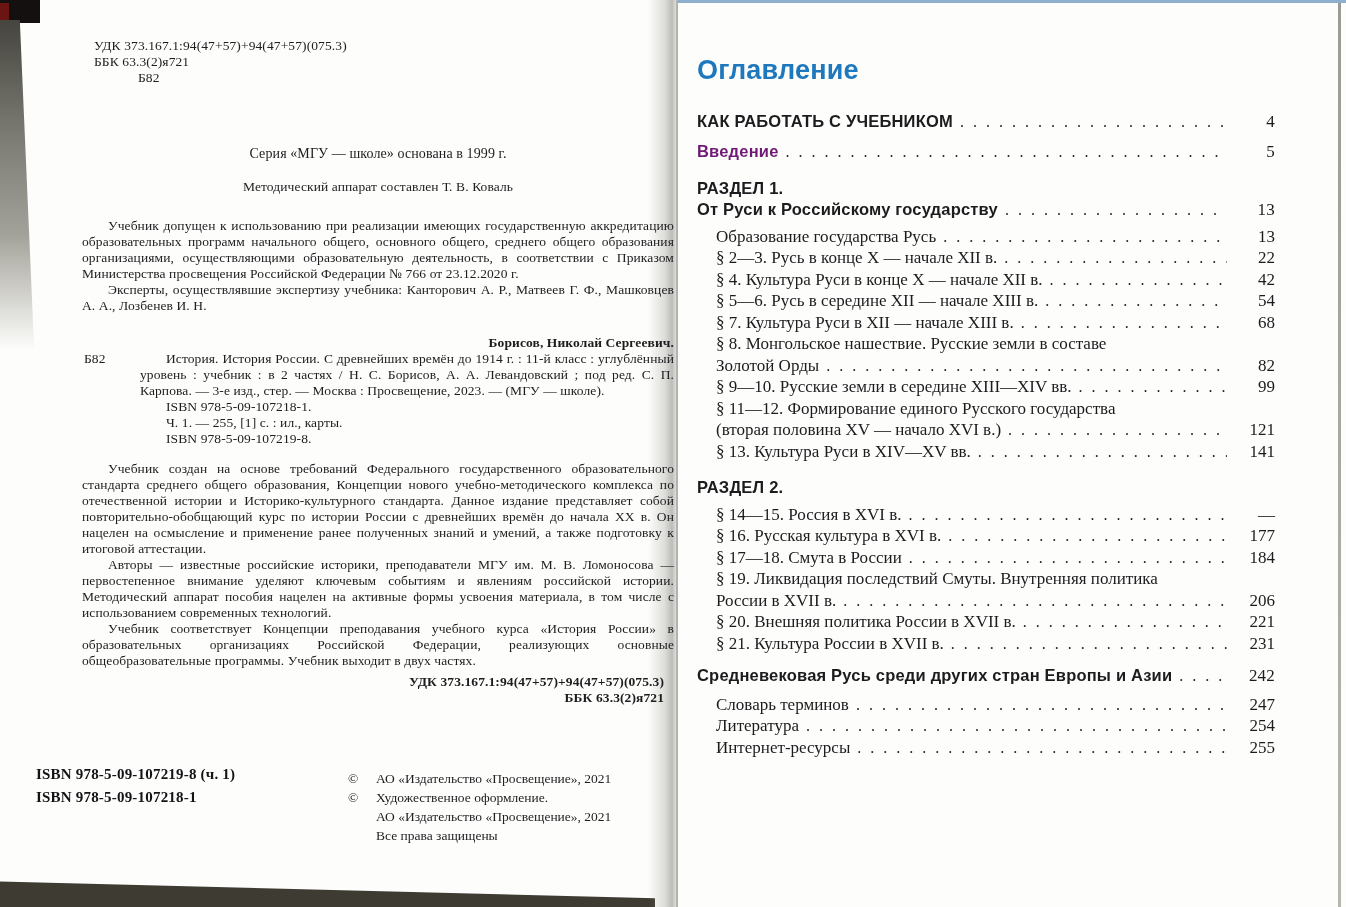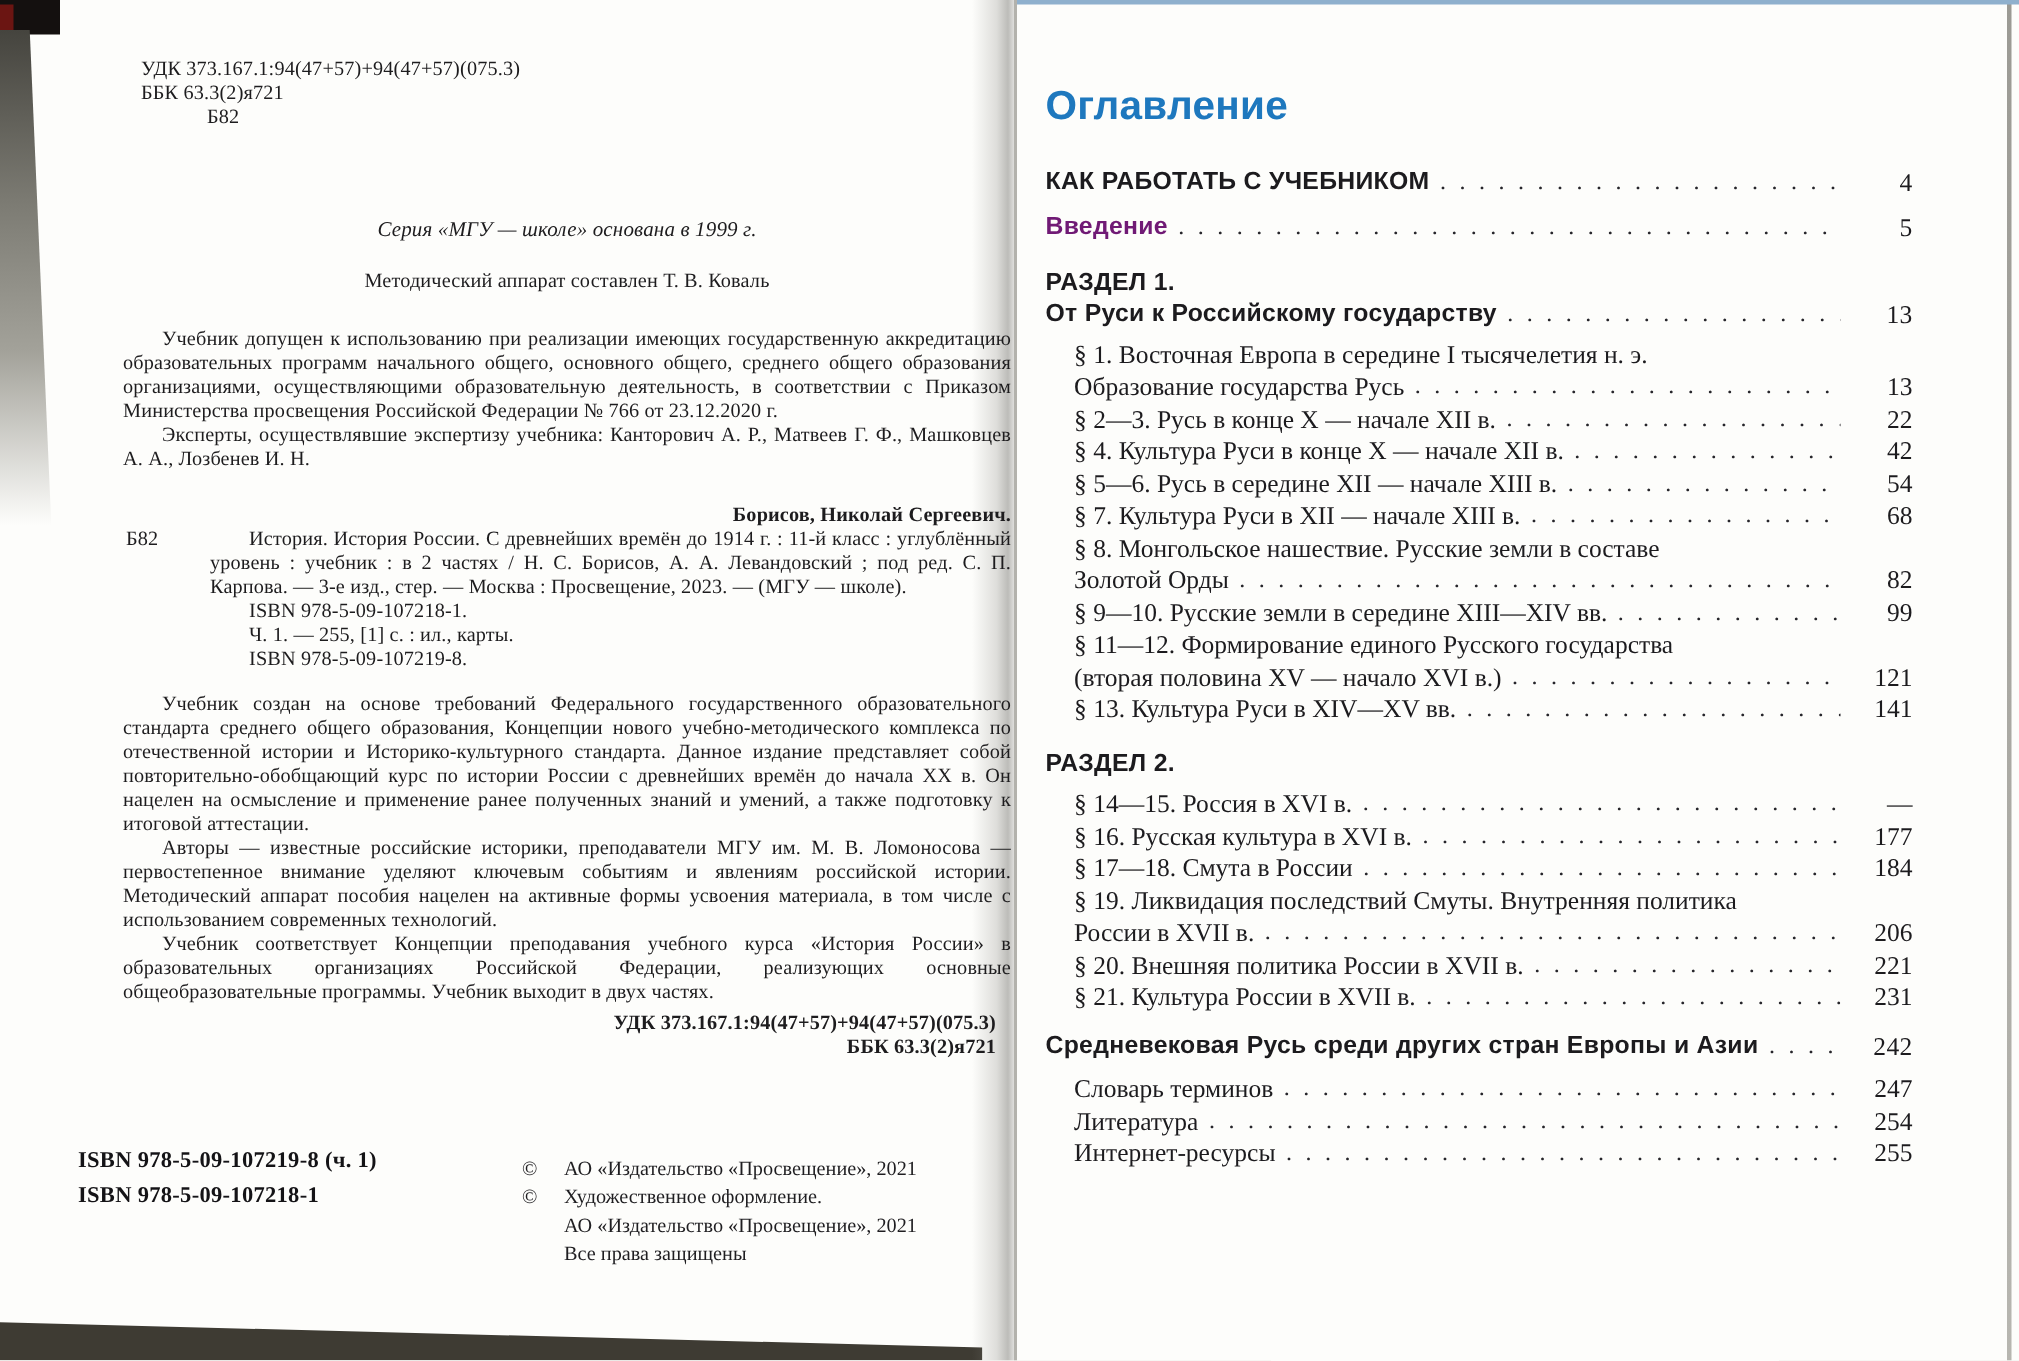--- a/index.html
+++ b/index.html
@@ -30,33 +30,33 @@
   .far-edge{position:absolute;left:1338px;top:0;width:3px;height:907px;background:linear-gradient(to bottom,#9b9a94,#b7b6b0);}
   .blue-topline{position:absolute;left:678px;top:0;width:668px;height:3px;background:#8fb0cd;}
 
   
   .imprint{
     position:absolute;left:82px;top:38px;width:592px;
     font-size:13.5px;line-height:16px;color:#1d1c1e;letter-spacing:.1px;
   }
   .udk-top{margin-left:12px;}
   .udk-b82{margin-left:44px;}
-  .series{margin-top:60px;text-align:center;font-style:italic;font-size:14px;}
+  .series{margin-top:60px;text-align:center;font-size:14px;}
   .method{margin-top:17px;text-align:center;}
   .flow1{margin-top:23px;}
   .p{margin:0;text-align:justify;text-indent:26px;}
   .bib{position:relative;margin-top:21px;padding-left:58px;}
   .bib-code{position:absolute;left:2px;top:16px;}
   .bib-author{font-weight:bold;text-align:right;}
   .bib-line{text-indent:26px;}
   .flow2{margin-top:14px;}
   .flow2 .p{margin:0;}
   .udk-bottom{margin-top:5px;text-align:right;padding-right:10px;font-weight:bold;}
   .isbn-block{
-    position:absolute;left:52px;top:763px;
+    position:absolute;left:36px;top:763px;
     font-weight:bold;font-size:15px;line-height:23px;color:#141316;letter-spacing:.2px;
   }
   .cr-block{position:absolute;left:348px;top:769px;font-size:13.5px;line-height:19px;color:#1f1e21;}
   .cr-row{display:flex;}
   .cr-sym{width:28px;flex:0 0 28px;}
 
   
   .toc-wrap{position:absolute;left:697px;top:55px;width:578px;color:#1c1b1e;}
   .toc-title{margin:0;font-family:"Liberation Sans",sans-serif;font-weight:bold;font-size:27px;letter-spacing:.2px;}
   .toc-list{margin-top:25px;}
@@ -169,21 +169,20 @@
         </div>
         <div class="toc-entry t-section">
           <div class="toc-line"><span class="toc-text">РАЗДЕЛ 1.</span></div>
           <div class="toc-line last">
             <span class="toc-text">От Руси к Российскому государству</span>
             <span class="leader"></span>
             <span class="toc-page">13</span>
           </div>
         </div>
         <div class="toc-entry t-para">
-          <div class="toc-line"><span class="toc-text">§ 1. Восточная Европа в середине I тысячелетия н. э.</span></div>
           <div class="toc-line last">
             <span class="toc-text">Образование государства Русь</span>
             <span class="leader"></span>
             <span class="toc-page">13</span>
           </div>
         </div>
         <div class="toc-entry t-para">
           <div class="toc-line last">
             <span class="toc-text">§ 2—3. Русь в конце X — начале XII в.</span>
             <span class="leader"></span>

